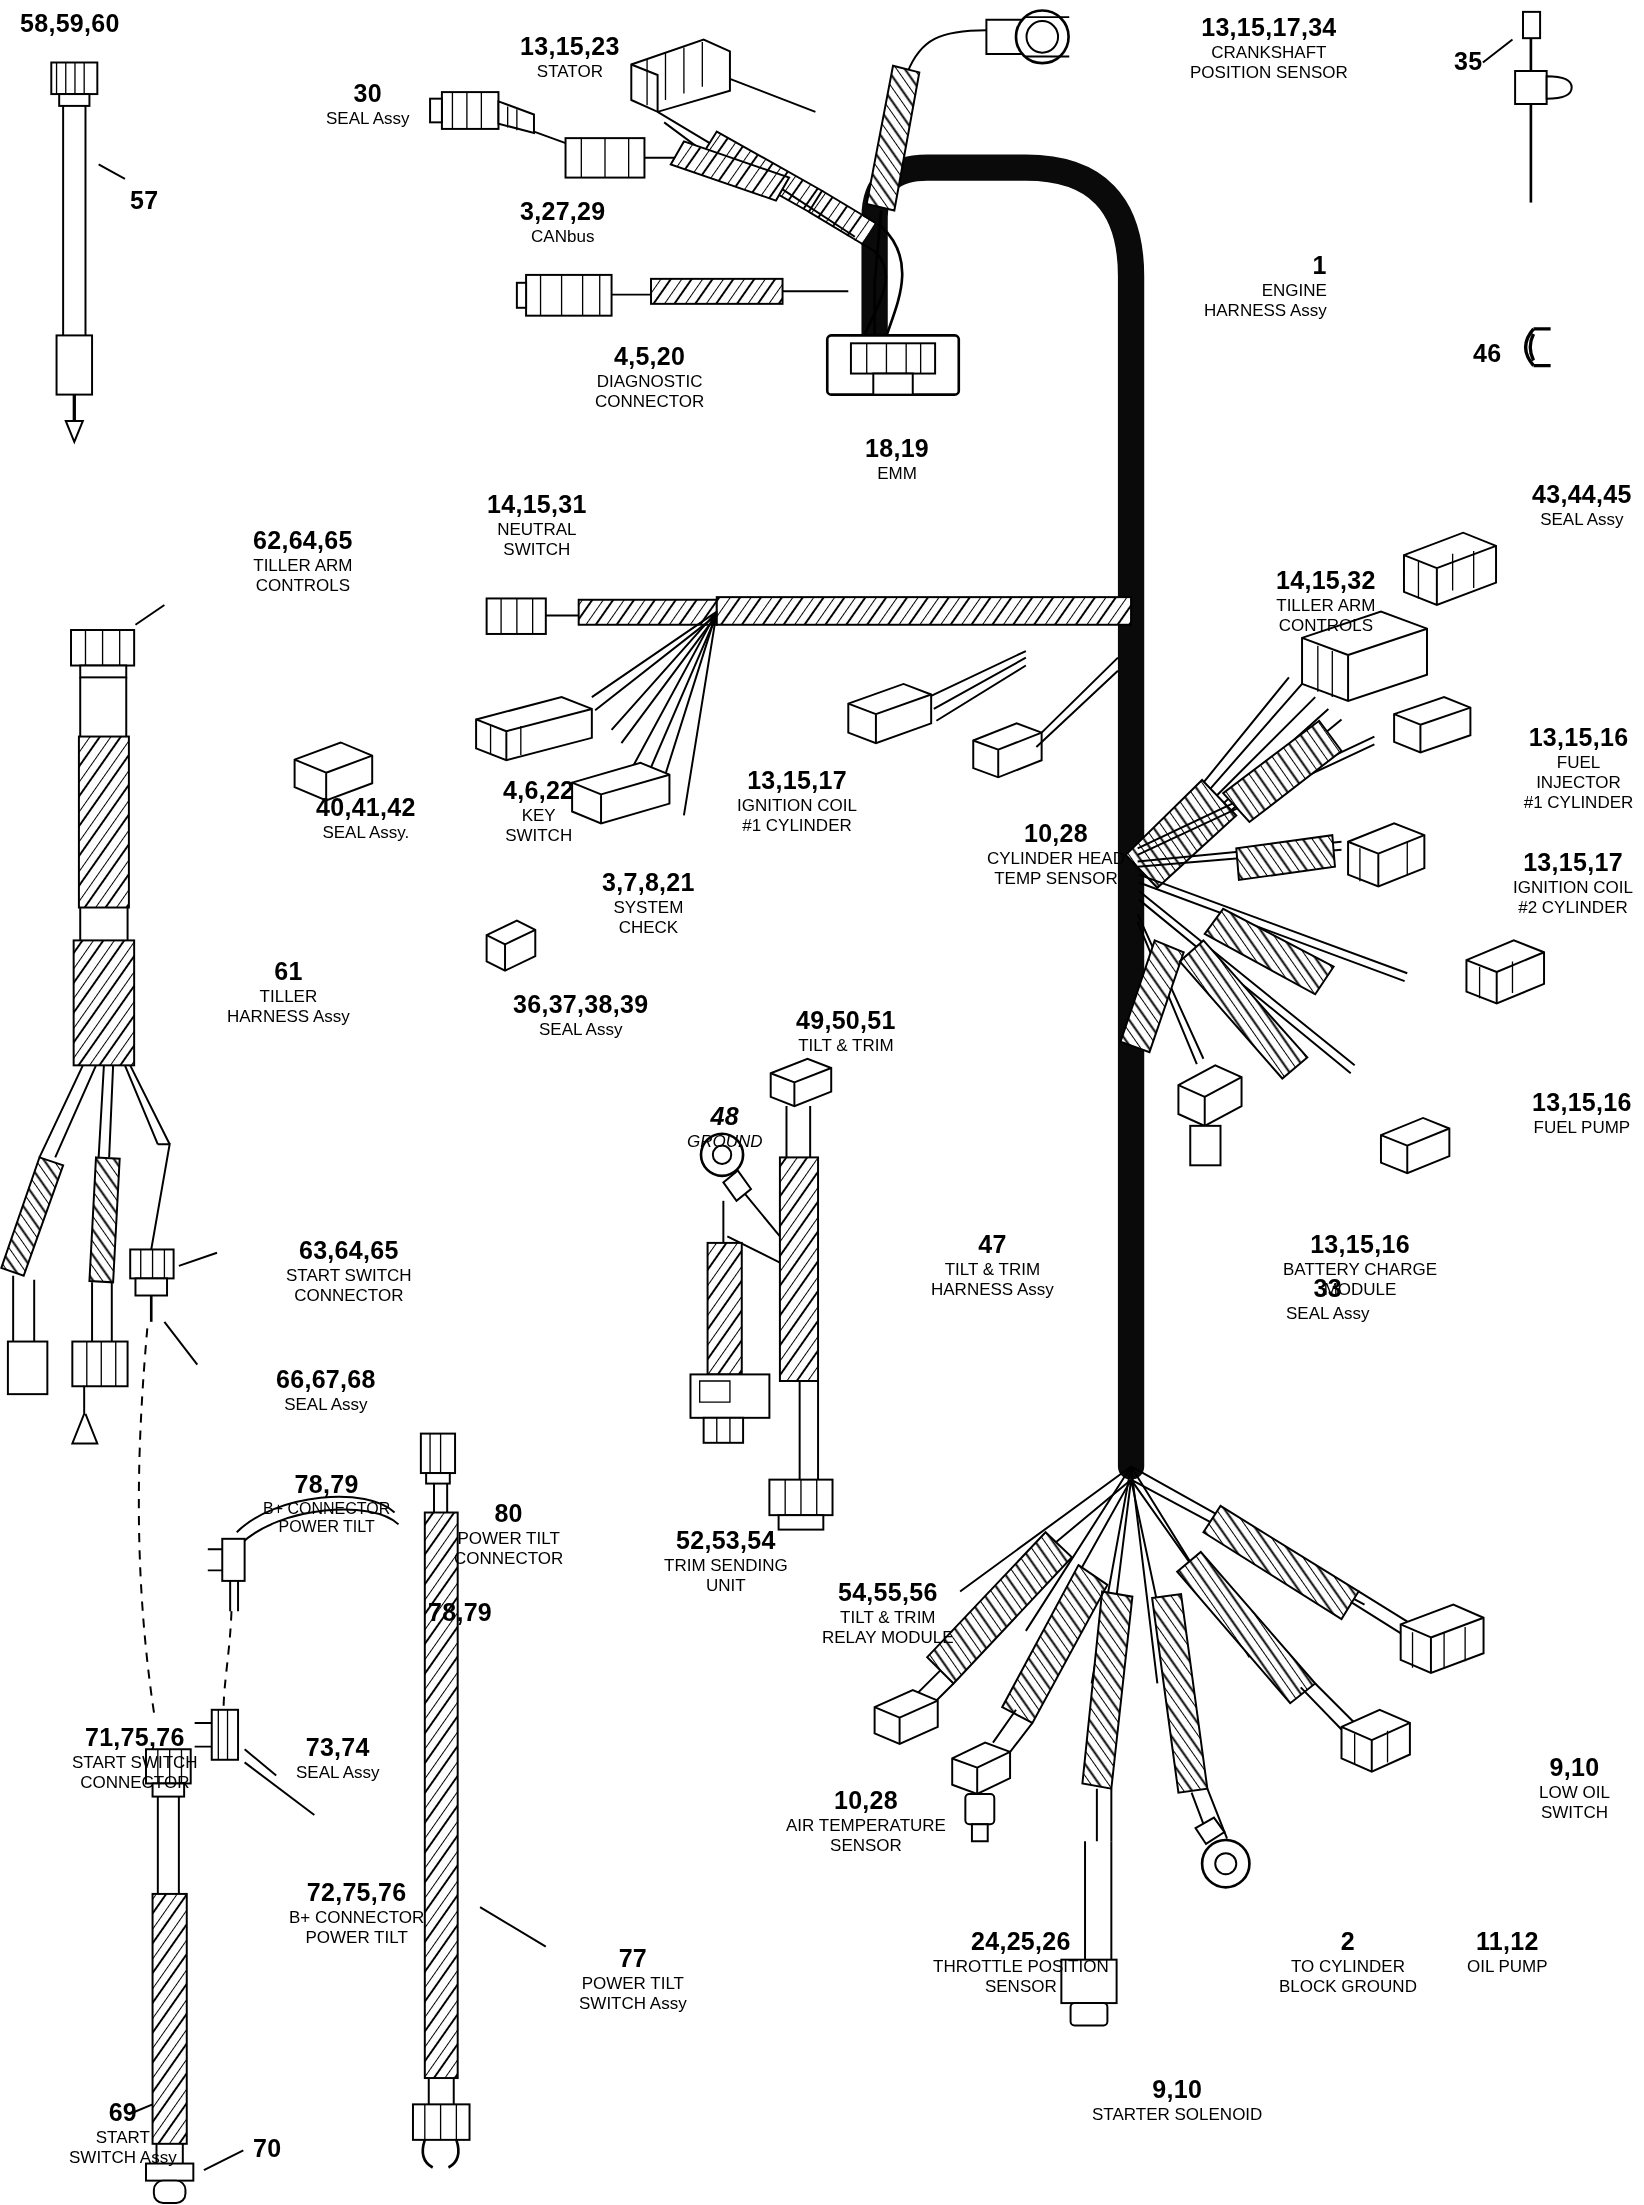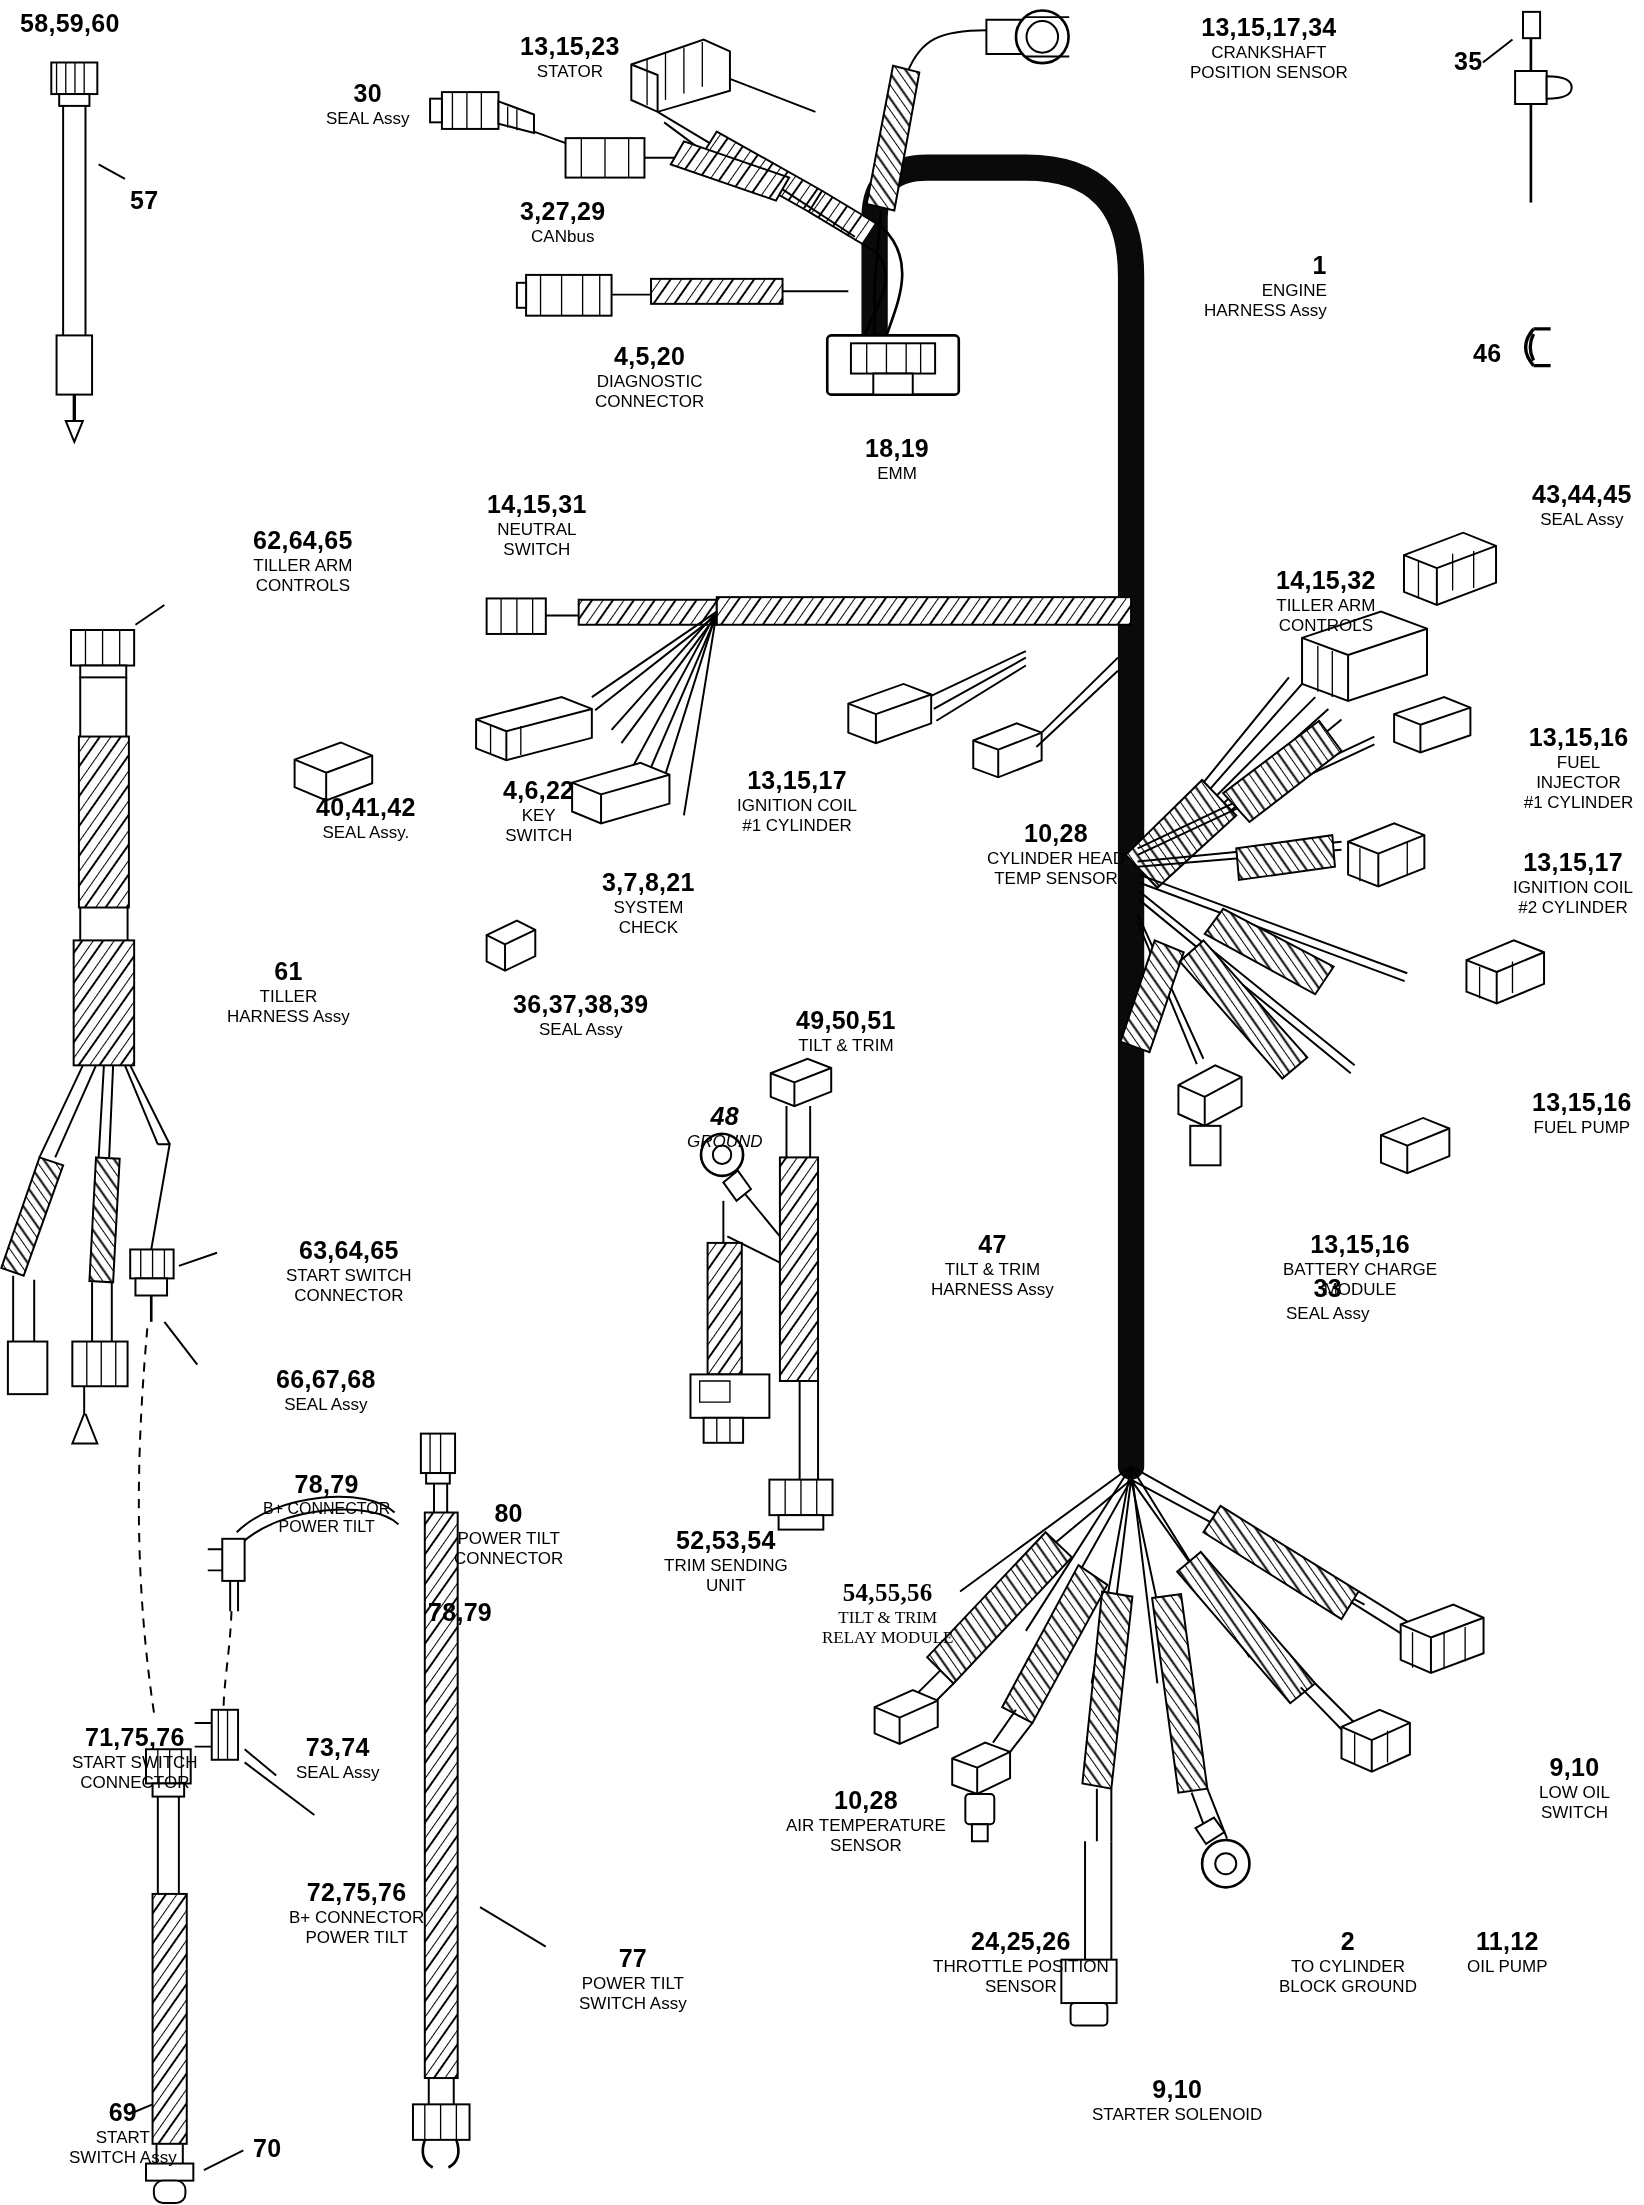--- a/index.html
+++ b/index.html
@@ -575,21 +575,21 @@
       <span class="num">80</span>
       <span class="txt">POWER TILT<br>CONNECTOR</span>
     </div>
     <div class="lbl n38" style="left: 428px; top: 1598px;">
       <span class="num">78,79</span>
     </div>
     <div class="lbl n38 t26" style="left: 664px; top: 1526px;">
       <span class="num">52,53,54</span>
       <span class="txt">TRIM SENDING<br>UNIT</span>
     </div>
-    <div class="lbl n38 t26" style="left: 822px; top: 1578px; font-family: Liberation Serif, serif;">
+    <div class="lbl n38 t26" style="left: 822px; top: 1578px;">
       <span class="num">54,55,56</span>
       <span class="txt">TILT &amp; TRIM<br>RELAY MODULE</span>
     </div>
     <div class="lbl n38 t26" style="left: 72px; top: 1723px;">
       <span class="num">71,75,76</span>
       <span class="txt">START SWITCH<br>CONNECTOR</span>
     </div>
     <div class="lbl n38 t26" style="left: 296px; top: 1733px;">
       <span class="num">73,74</span>
       <span class="txt">SEAL Assy</span>

